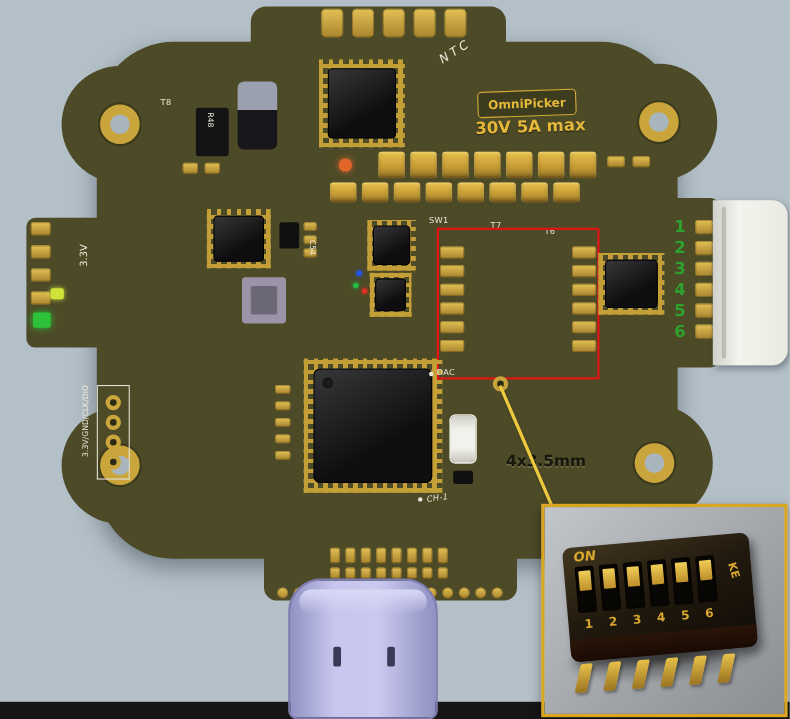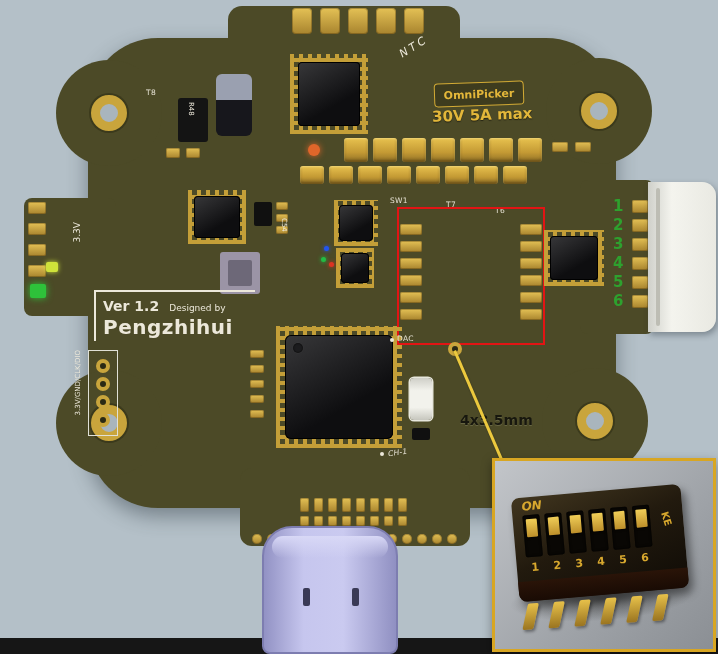--- a/index.html
+++ b/index.html
@@ -180,27 +180,20 @@
   <div class="abs col" style="left:28px;top:202px;gap:9px">
     <div class="pad" style="width:18px;height:12px"></div>
   <div class="pad" style="width:18px;height:12px"></div>
       <div class="pad" style="width:18px;height:12px"></div>
       <div class="pad" style="width:18px;height:12px"></div>
     </div>
   <div class="abs" style="left:46px;top:262px;width:12px;height:10px;background:#cfe23a;border-radius:2px;box-shadow:0 0 5px #cfe23a"></div>
   <div class="abs" style="left:30px;top:284px;width:16px;height:14px;background:#2ec23a;border-radius:2px;box-shadow:0 0 7px #2ec23a"></div>
   <div class="abs silk" style="left:72px;top:222px;font-size:9px;writing-mode:vertical-rl;transform:rotate(180deg)">3.3V</div>
 
-  <div class="abs" style="left:94px;top:290px;width:152px;border-top:2px solid #ece8da;border-left:2px solid #ece8da;padding:4px 0 2px 7px">
-    <div>
-      <span class="silk" style="font-size:14px;font-weight:bold">Ver 1.2</span>
-      <span class="silk" style="font-size:9px;margin-left:5px">Designed by</span>
-    </div>
-    <div class="silk" style="font-size:20px;font-weight:bold;letter-spacing:.5px">Pengzhihui</div>
-  </div>
 
   <div class="abs silk" style="left:74px;top:350px;font-size:7px;writing-mode:vertical-rl;transform:rotate(180deg)">3.3V/GND/CLK/DIO</div>
   <div class="abs col" style="left:88px;top:350px;width:28px;height:84px;border:1.5px solid #e0e0d6;align-items:center;justify-content:center;gap:4px">
     <div style="width:14px;height:14px;border-radius:50%;border:4px solid #c9a53c;background:#2b2a14;box-sizing:border-box"></div>
   <div style="width:14px;height:14px;border-radius:50%;border:4px solid #c9a53c;background:#2b2a14;box-sizing:border-box"></div>
       <div style="width:14px;height:14px;border-radius:50%;border:4px solid #c9a53c;background:#2b2a14;box-sizing:border-box"></div>
       <div style="width:14px;height:14px;border-radius:50%;border:4px solid #c9a53c;background:#2b2a14;box-sizing:border-box"></div>
     </div>
 
   <div class="qfn" style="left:276px;top:326px;width:126px;height:122px">

